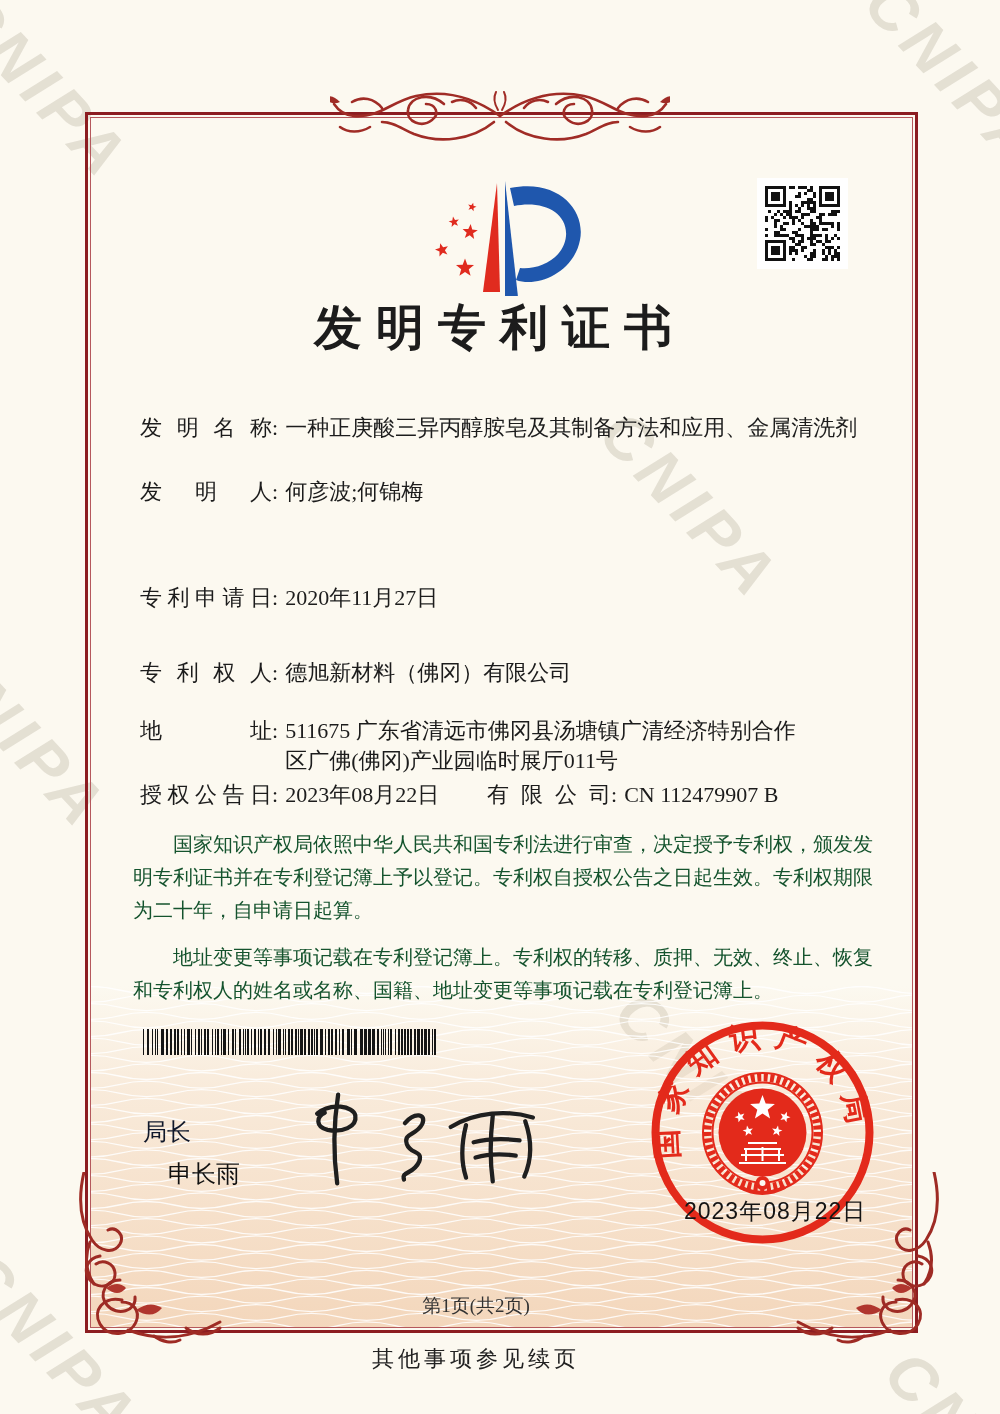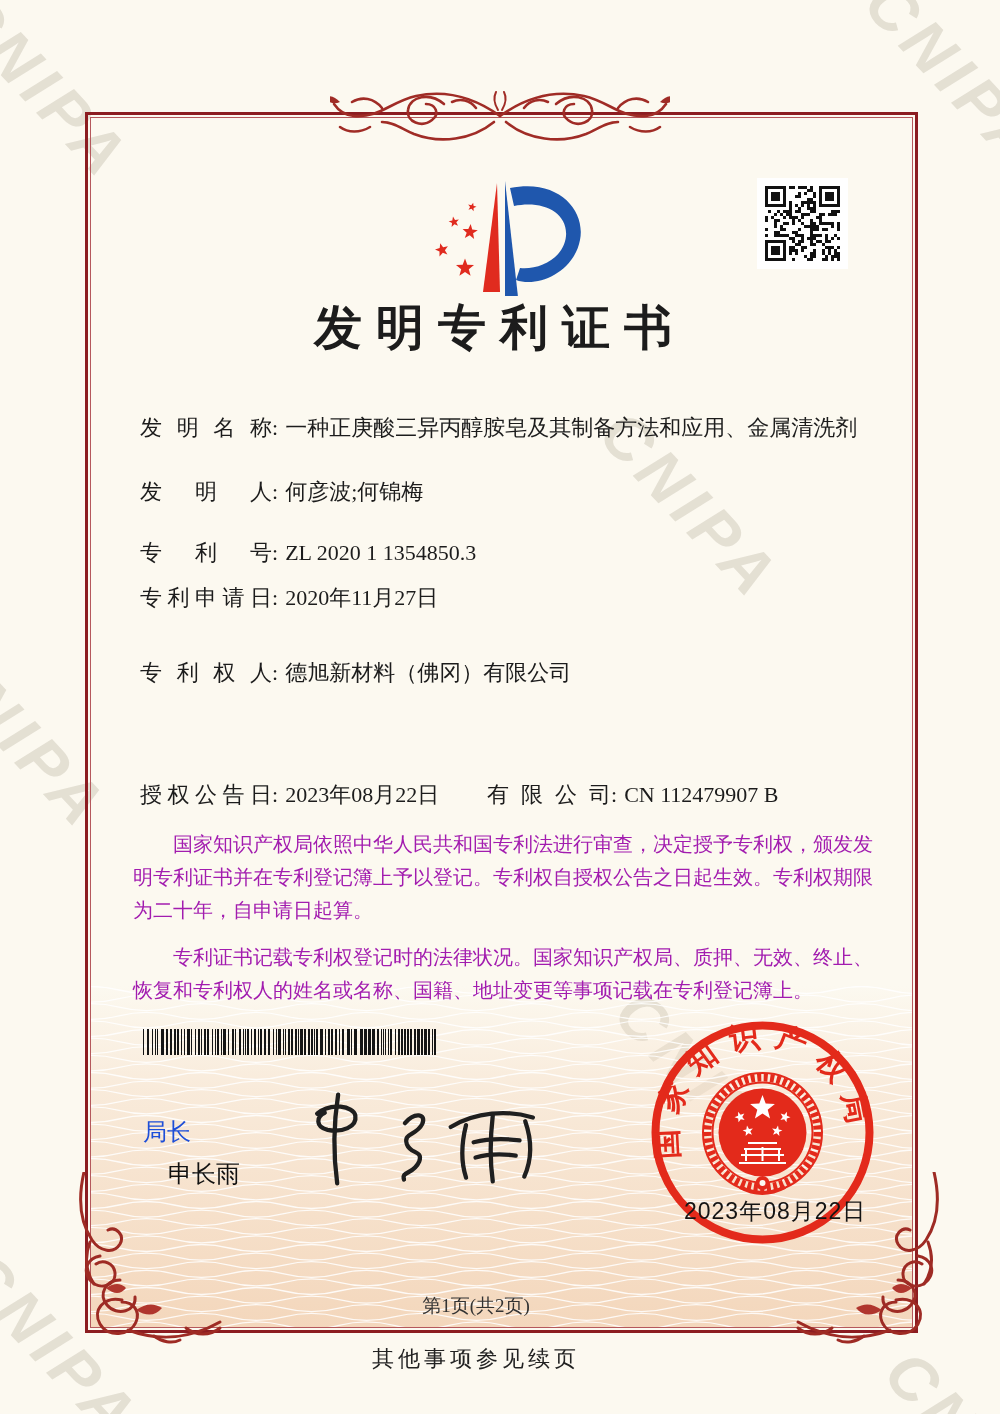--- a/index.html
+++ b/index.html
@@ -28,25 +28,25 @@
      font-size:48px;font-weight:bold;letter-spacing:14px;padding-left:0;box-sizing:border-box;}
   
   .row{position:absolute;z-index:3;left:140px;width:740px;font-size:22px;line-height:30px;}
   .lab{display:inline-block;width:132px;text-align:justify;text-align-last:justify;vertical-align:top;font-family:Liberation Serif, serif;}
   .lab2{display:inline-block;width:124px;text-align:justify;text-align-last:justify;vertical-align:top;}
   .col{vertical-align:top;}
   .val{margin-left:7px;vertical-align:top;margin-top:41px;}
   .val-block{display:inline-block;margin-left:7px;vertical-align:top;}
   .grant-no-group{position:absolute;left:347px;top:0;}
   
-  .legal{position:absolute;z-index:3;left:133px;top:828px;width:742px;font-size:20px;line-height:33px;color:#a21caf;}
+  .legal{position:absolute;z-index:3;left:133px;top:828px;width:742px;font-size:20px;line-height:33px;color:#14532d;}
   .legal p{margin:0 0 14px 0;text-indent:2em;}
   
   .barcode{position:absolute;z-index:3;left:143px;top:1029px;}
-  .director-label{position:absolute;z-index:3;left:143px;top:1116px;font:400 24px "Liberation Sans","DejaVu Sans",sans-serif;color:#1d4ed8;}
+  .director-label{position:absolute;z-index:3;left:143px;top:1116px;font:400 24px "Liberation Sans","DejaVu Sans",sans-serif;color:#0f172a;}
   .director-name{position:absolute;z-index:3;left:143px;top:1158px;font:400 24px "Liberation Sans","DejaVu Sans",sans-serif;color:#111;margin-left:25px;}
   .signature{position:absolute;z-index:3;left:300px;top:1085px;}
   
   .seal{position:absolute;z-index:4;left:645px;top:1015px;}
   .seal-date{position:absolute;z-index:5;left:684px;top:1196px;font:500 23px "Liberation Sans","DejaVu Sans",sans-serif;
      color:#141414;letter-spacing:1px;white-space:nowrap;}
   
   .page-info{position:absolute;z-index:3;left:0;width:1000px;top:1293px;text-align:center;
      font-size:19px;color:#333;transform:translateX(-24px);}
   .cont-note{position:absolute;z-index:3;left:0;width:1000px;top:1344px;text-align:center;
@@ -370,39 +370,39 @@
   </div>
 
   <div class="doc-title">发明专利证书</div>
 
   <div class="row" style="top:413px">
     <span class="lab">发明名称</span><span class="col">:</span><span class="val">一种正庚酸三异丙醇胺皂及其制备方法和应用、金属清洗剂</span>
   </div>
   <div class="row" style="top:477px">
     <span class="lab">发明人</span><span class="col">:</span><span class="val">何彦波;何锦梅</span>
   </div>
-  <div class="row" style="top:538px">
-    <span class="lab">专利号</span><span class="col">:</span><span class="val">ZL 2020 1 1354850.3</span>
-  </div>
   <div class="row" style="top:583px">
     <span class="lab">专利申请日</span><span class="col">:</span><span class="val">2020年11月27日</span>
   </div>
   <div class="row" style="top:658px">
     <span class="lab">专利权人</span><span class="col">:</span><span class="val">德旭新材料（佛冈）有限公司</span>
+  </div>
+  <div class="row" style="top:716px">
+    <span class="lab">地址</span><span class="col">:</span><span class="val-block"><div>511675 广东省清远市佛冈县汤塘镇广清经济特别合作</div><div>区广佛(佛冈)产业园临时展厅011号</div></span>
   </div>
   <div class="row" style="top:780px">
     <span class="lab">授权公告日</span><span class="col">:</span><span class="val">2023年08月22日</span>
     <span class="grant-no-group">
       <span class="lab2">有限公司</span><span class="col">:</span><span class="val">CN 112479907 B</span>
     </span>
   </div>
 
   <div class="legal">
     <p>国家知识产权局依照中华人民共和国专利法进行审查，决定授予专利权，颁发发明专利证书并在专利登记簿上予以登记。专利权自授权公告之日起生效。专利权期限为二十年，自申请日起算。</p>
-    <p>专利证书记载专利权登记时的法律状况。国家知识产权局、质押、无效、终止、恢复和专利权人的姓名或名称、国籍、地址变更等事项记载在专利登记簿上。</p>
+    <p>地址变更等事项记载在专利登记簿上。专利权的转移、质押、无效、终止、恢复和专利权人的姓名或名称、国籍、地址变更等事项记载在专利登记簿上。</p>
   </div>
 
   <svg class="barcode" id="barcode" width="296" height="26" viewBox="0 0 296 26">
       <g fill="#151515">
         <rect x="0" y="0" width="1" height="26"></rect>
         <rect x="4" y="0" width="2" height="26"></rect>
         <rect x="9" y="0" width="1" height="26"></rect>
         <rect x="12" y="0" width="1" height="26"></rect>
         <rect x="14" y="0" width="1" height="26"></rect>
         <rect x="18" y="0" width="3" height="26"></rect>

